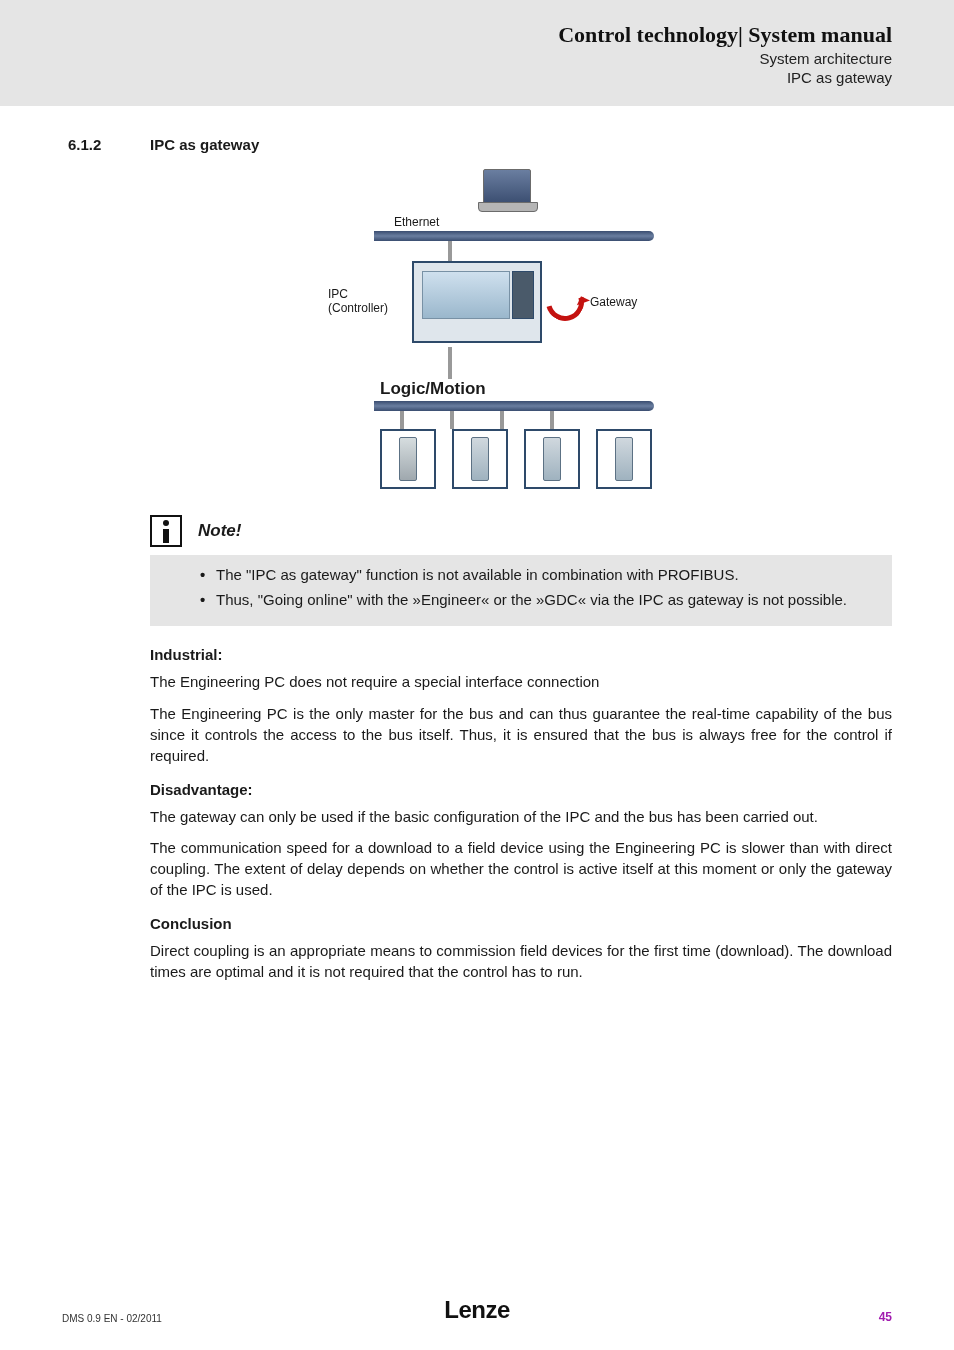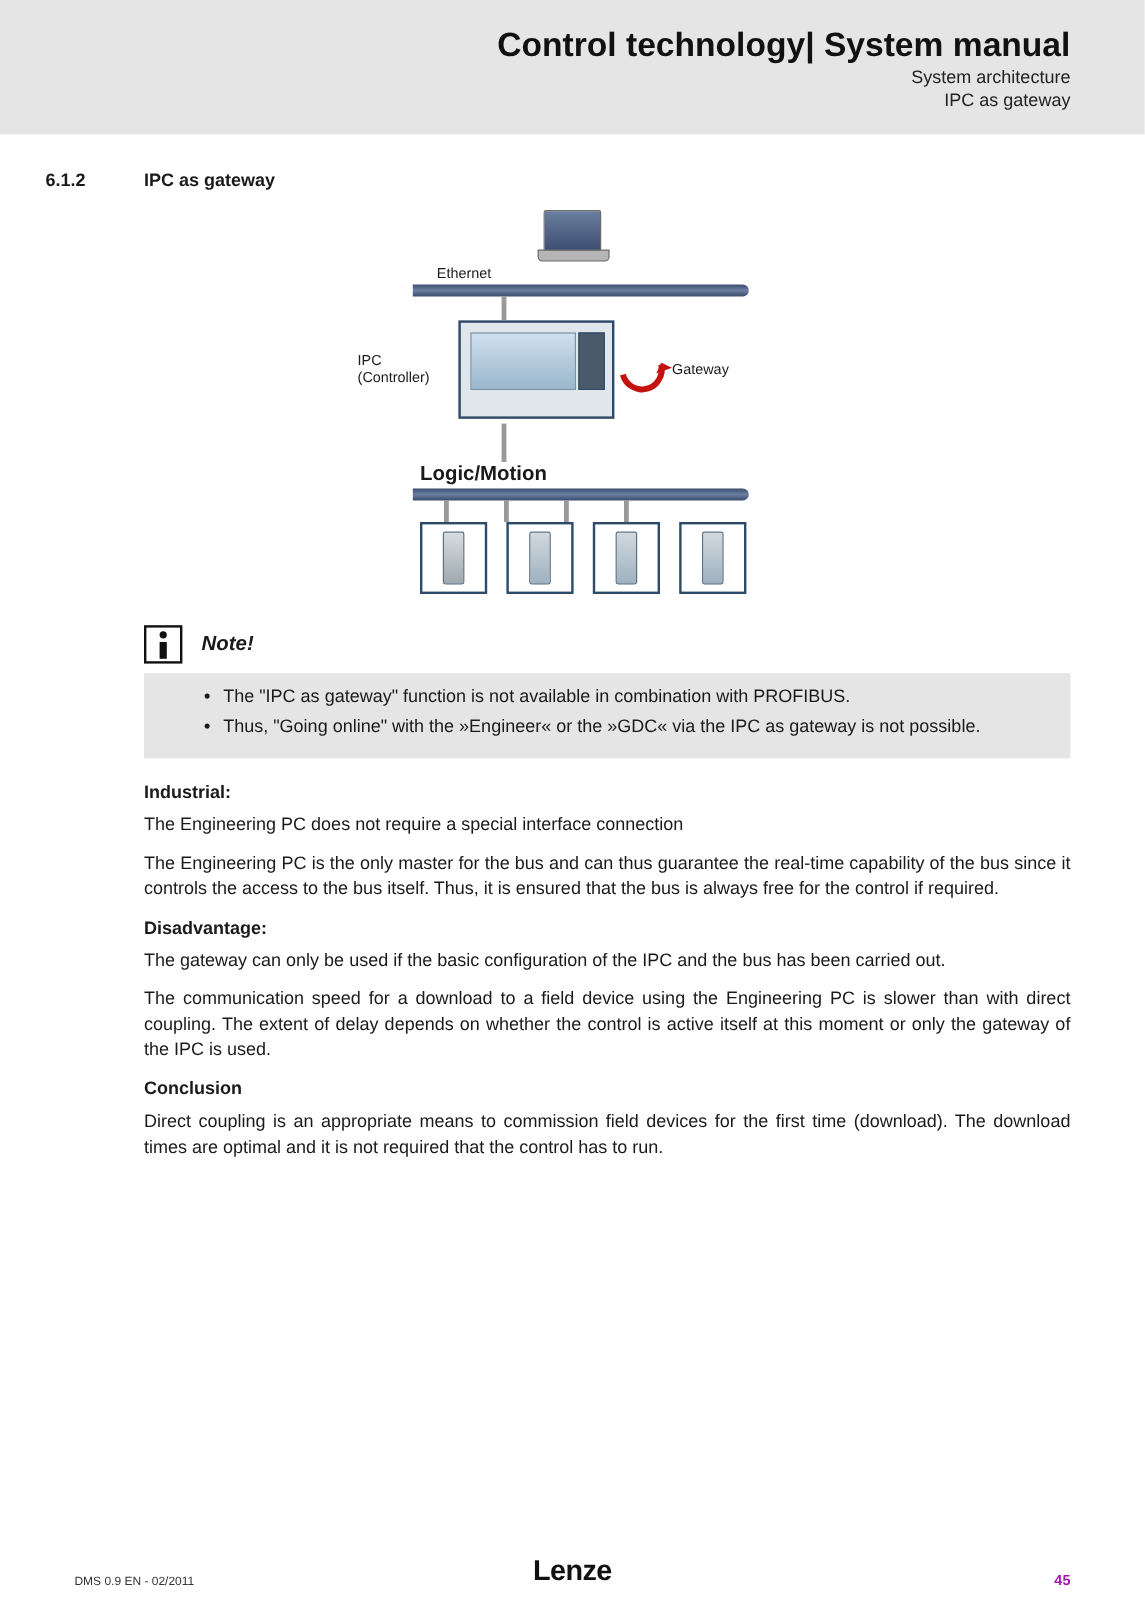--- a/index.html
+++ b/index.html
@@ -10,32 +10,34 @@
     background: #fff;
     position: relative;
     color: #1a1a1a;
   }
   .header-band {
     background: #e5e5e5;
     padding: 22px 62px 20px 62px;
     text-align: right;
   }
   .header-title {
-    font-size: 28px;
+    font-size: 22px;
     font-weight: 700;
     color: #111;
+    font-family: Liberation Serif, serif;
   }
   .header-sub1, .header-sub2 {
     font-size: 15px;
     font-weight: 400;
     color: #222;
     margin-top: 2px;
   }
   .page-body {
     padding: 30px 62px 0 38px;
+    margin-left: 30px;
   }
   .sec-row {
     display: flex;
     align-items: flex-start;
     margin-bottom: 16px;
   }
   .sec-num {
     width: 82px;
     font-size: 15px;
     font-weight: 700;

